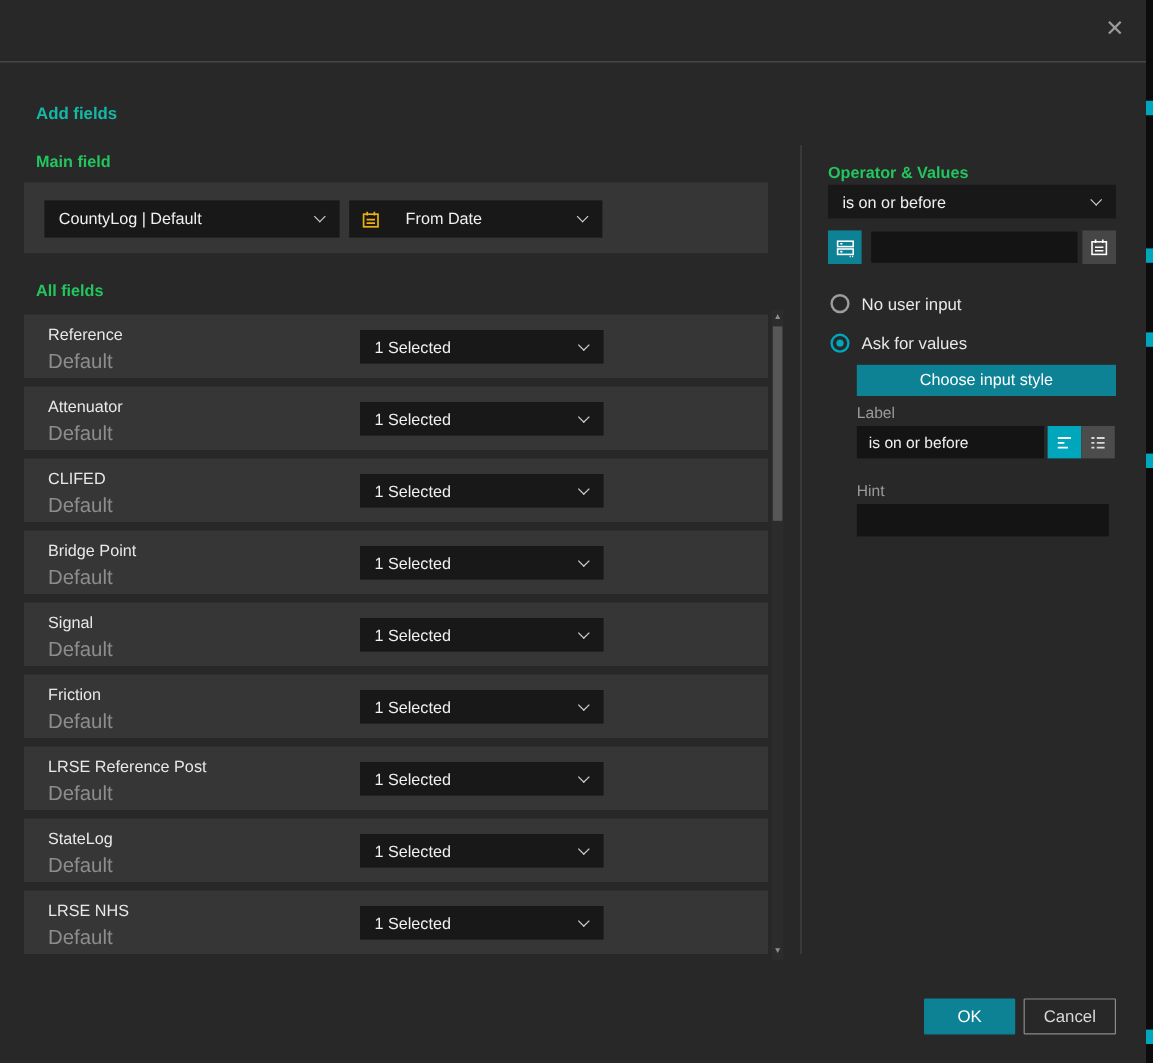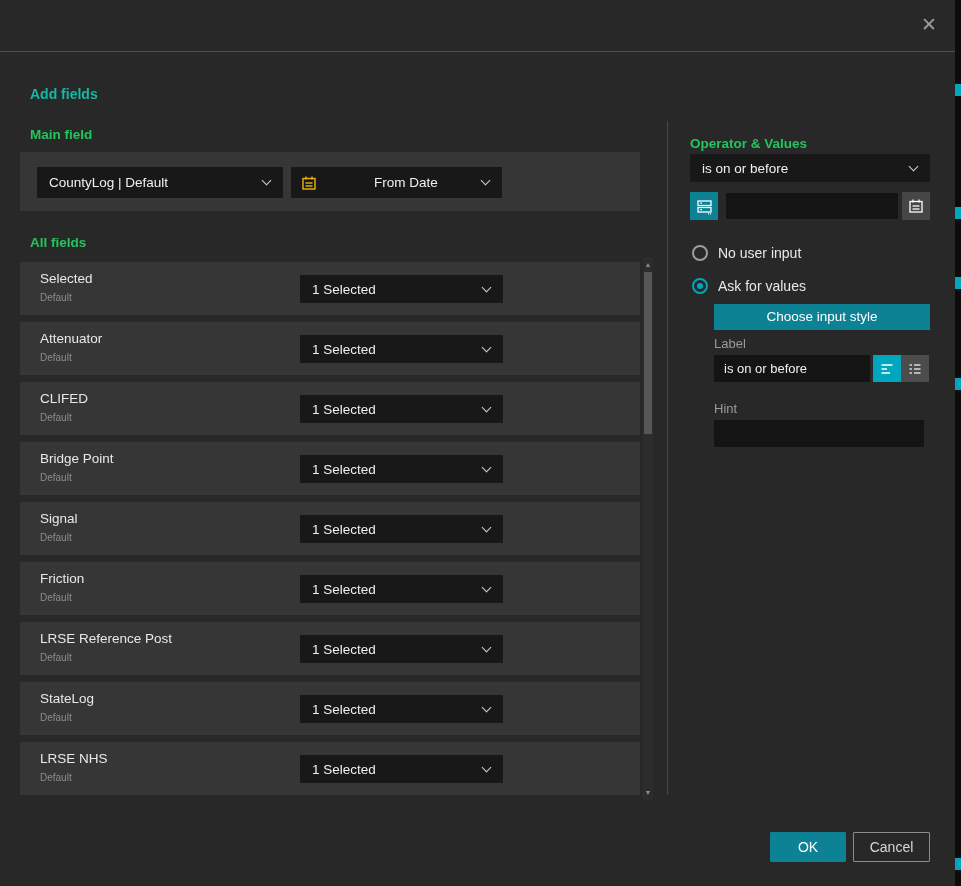--- a/index.html
+++ b/index.html
@@ -19,28 +19,28 @@
 
   .heading-lg { position:absolute; font-size:14px; font-weight:700; color:#14b8a6; }
   .heading    { position:absolute; font-size:13.5px; font-weight:700; color:#22c55e; }
 
   
   .main-field-box { position:absolute; left:20px; top:152px; width:620px; height:59px; background:#363636;padding-left:18px; }
   .dd { position:absolute; background:#181818; display:flex; align-items:center; color:#f0f0f0; font-size:13.5px; cursor:pointer; }
   .dd .dd-label { flex:1; padding-left:12px; white-space:nowrap; overflow:hidden; }
   .chev { width:7px; height:7px; border-right:1.6px solid #cfcfcf; border-bottom:1.6px solid #cfcfcf; transform:rotate(45deg); margin:-4px 13px 0 8px; flex:none; }
   .dd-main1 { left:17px; top:15px; width:246px; height:31px; }
-  .dd-main2 { left:271px; top:15px; width:211px; height:31px;gap:36px; }
+  .dd-main2 { left:271px; top:15px; width:211px; height:31px; }
   .dd-main2 .cal-amber { margin:0 9px 0 10px; flex:none; display:flex; }
 
   
   .rows { position:absolute; left:20px; top:262px; width:620px; }
   .frow { position:relative; width:620px; height:53px; background:#363636; margin-bottom:7px; }
   .frow .fname { position:absolute; left:20px; top:9px;  font-size:13.5px; color:#e8e8e8; }
-  .frow .fsub  { position:absolute; left:20px; top:30px; font-size:10px; color:#8d8d8d; }
+  .frow .fsub  { position:absolute; left:20px; top:30px; font-size:17px; color:#8d8d8d; }
   .frow .dd { left:280px; top:13px; width:203px; height:28px; }
 
   
   .sbar { position:absolute; left:643px; top:258px; width:10px; height:542px; background:#2c2c2c; }
   .sbar .arr { position:absolute; left:0; width:10px; height:10px; color:#8e8e8e; font-size:7px; line-height:10px; text-align:center; cursor:pointer; }
   .sbar .arr.up { top:2px; } .sbar .arr.down { bottom:2px; }
   .sbar .thumb { position:absolute; left:1px; top:14px; width:8px; height:162px; background:#575757; cursor:pointer; }
 
   .vdivider { position:absolute; left:667px; top:121px; width:1px; height:674px; background:#474747; }
 
@@ -110,21 +110,21 @@
       </span>
       <span class="dd-label">From Date</span>
       <span class="chev"></span>
     </div>
   </div>
 
   <div class="heading" style="left:30px; top:235px;">All fields</div>
 
   <div class="rows" id="rows">
     <div class="frow">
-      <div class="fname">Selected</div>
+      <div class="fname">Reference</div>
       <div class="fsub">Default</div>
       <div class="dd">
         <span class="dd-label">1 Selected</span>
         <span class="chev"></span>
       </div>
     </div>
 
     <div class="frow">
       <div class="fname">Attenuator</div>
       <div class="fsub">Default</div>

